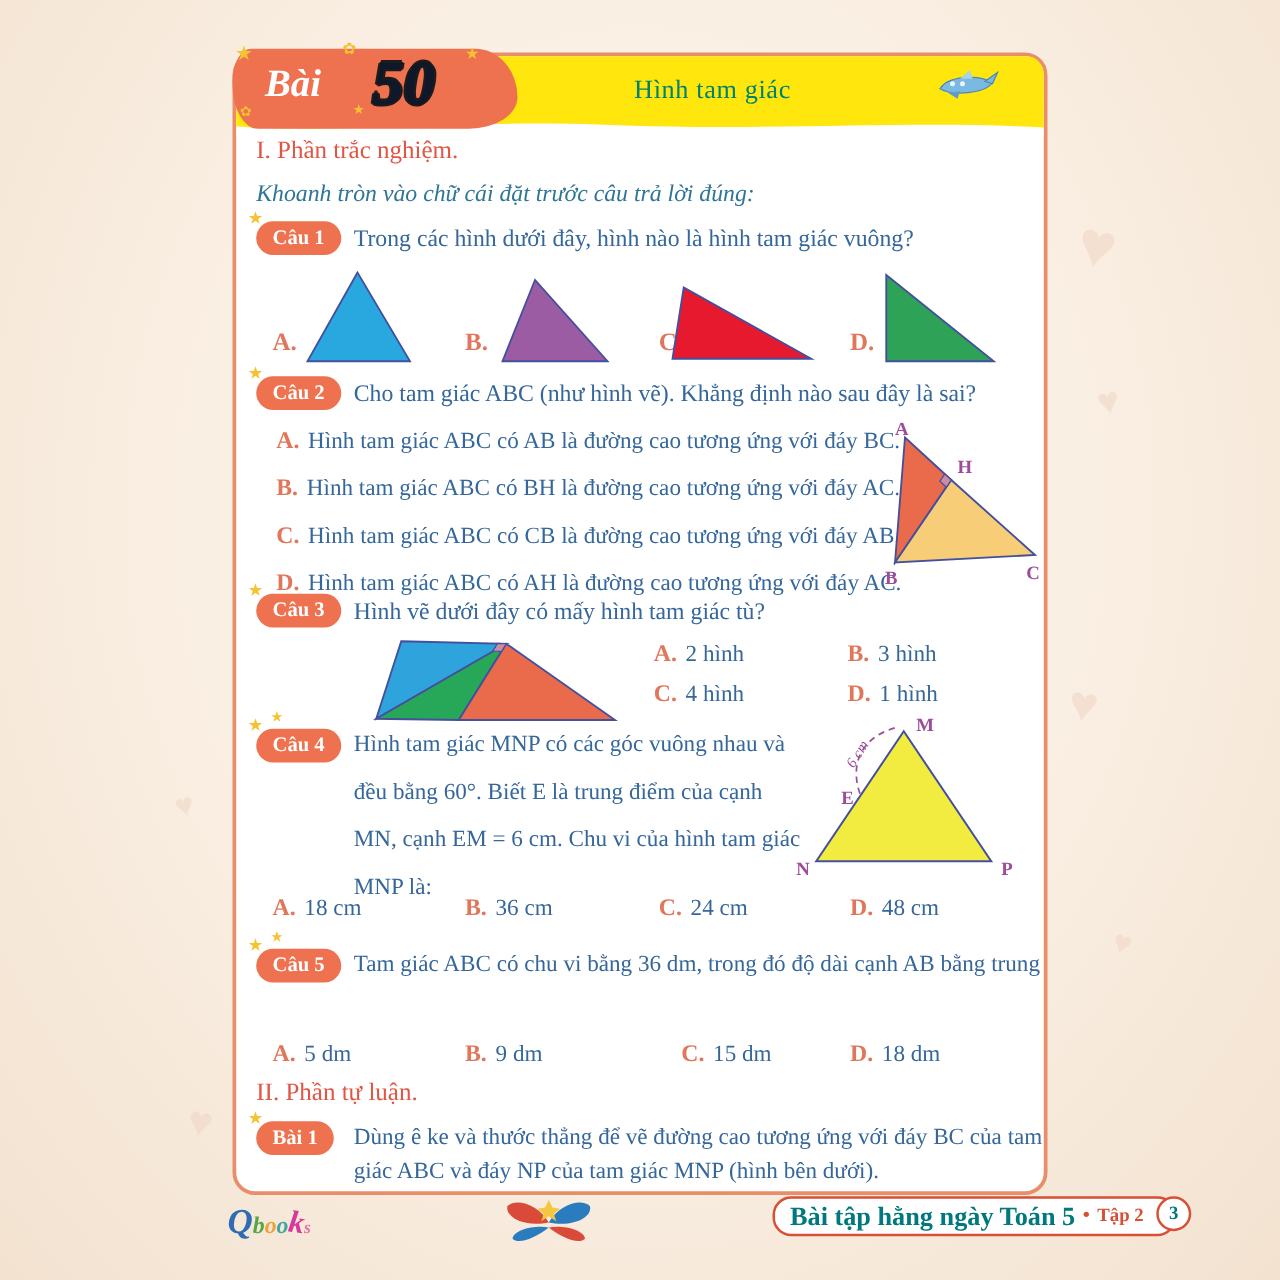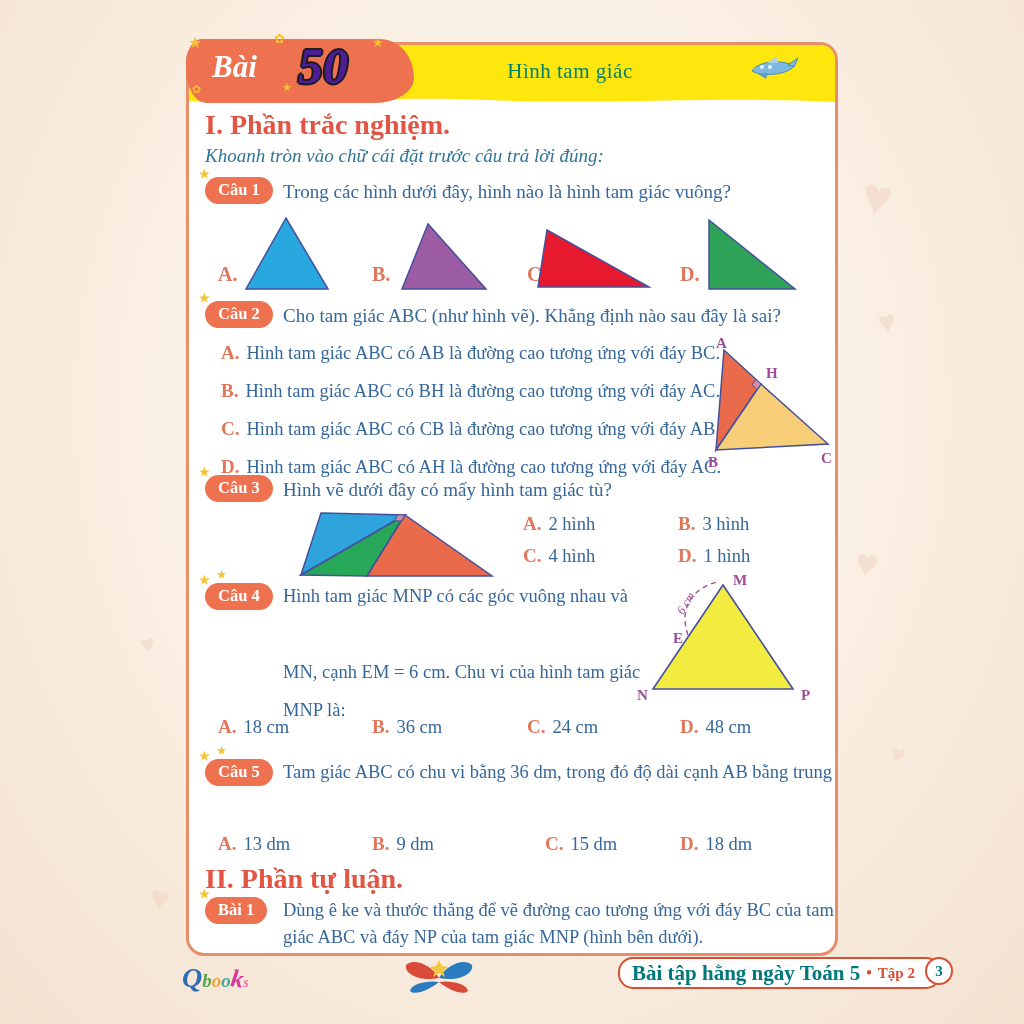--- a/index.html
+++ b/index.html
@@ -19,25 +19,25 @@
   .banner{position:absolute;left:0;top:0;width:646px;height:58px;background:var(--yellow,#FFE60D);
     border-radius:14px 14px 0 0;}
   .banner-wave{position:absolute;left:0;bottom:-6px;width:646px;height:16px;}
   .banner-title{position:absolute;left:0;top:14px;width:646px;text-align:center;padding-left:116px;box-sizing:border-box;
     color:var(--teal_title,#00826E);font-weight:normal;font-size:21px;letter-spacing:.5px;}
 
   .blob{position:absolute;left:-3px;top:-6px;width:228px;height:64px;background:var(--coral,#EE7150);
     border-radius:18px 40px 46px 24px / 30px 46px 30px 42px;}
   .blob-bai{position:absolute;left:26px;top:10px;color:#fff;font-size:31px;font-style:italic;font-weight:bold;
     font-family:"Liberation Serif",serif;}
-  .blob-num{position:absolute;left:112px;top:-2px;color:#4c1d95;font-size:50px;font-style:italic;font-weight:bold;
+  .blob-num{position:absolute;left:112px;top:-2px;color:#0f172a;font-size:50px;font-style:italic;font-weight:bold;
     text-shadow:-2px 0 #1c1c1c,2px 0 #1c1c1c,0 -2px #1c1c1c,0 2px #1c1c1c,-1px -1px #1c1c1c,1px 1px #1c1c1c,-1px 1px #1c1c1c,1px -1px #1c1c1c;}
   .blob-deco{position:absolute;color:var(--star,#F5C232);font-size:13px;}
 
-  .sec-title{color:var(--coral_text,#E25544);font-weight:bold;font-size:28px;}
+  .sec-title{color:var(--coral_text,#E25544);font-weight:normal;font-size:20px;}
   .instruction{color:var(--ins,#2E7596);font-style:italic;font-size:19px;}
 
   .qbadge{position:absolute;background:var(--coral,#EE7150);color:#fff;font-weight:bold;font-size:16.5px;
     padding:3px 13px 4px 13px;border-radius:15px;line-height:1.2;}
   .bstar{position:absolute;color:var(--star,#F5C232);font-size:12px;line-height:1;}
   .bstar.s1{left:-6px;top:-9px;}
   .bstar.s2{left:12px;top:-13px;font-size:10px;}
 
   .qtext{color:var(--blue_text,#35679A);font-size:19px;}
   .line{color:var(--blue_text,#35679A);font-size:18.5px;white-space:nowrap;}
@@ -190,20 +190,21 @@
     <div class="abs opt nowrap" style="left:489px;top:500px;">
       <span class="letter">D.</span><span class="val">1 hình</span>
     </div>
 
     <div class="qbadge" style="left:16px;top:538px;">
       <span class="bstar s1">★</span>
       <span class="bstar s2">★</span>
       <span>Câu 4</span>
     </div>
     <div class="abs line" style="left:94px;top:541px;">Hình tam giác MNP có các góc vuông nhau và</div>
+    <div class="abs line" style="left:94px;top:579px;">đều bằng 60°. Biết E là trung điểm của cạnh</div>
     <div class="abs line" style="left:94px;top:617px;">MN, cạnh EM = 6 cm. Chu vi của hình tam giác</div>
     <div class="abs line" style="left:94px;top:655px;">MNP là:</div>
 
     <svg class="abs" style="left:444px;top:524px;" width="185" height="146" viewBox="0 0 185 146">
       <polygon points="90,16 20,120 160,120" style="fill:var(--tri_mnp);stroke:var(--stroke);stroke-width:1.6"></polygon>
       <path d="M55,66 C46,40 58,20 84,13" fill="none" stroke="var(--purple)" stroke-width="1.4" stroke-dasharray="5,4"></path>
       <text transform="translate(50,46) rotate(-58)" font-size="12" font-style="italic" fill="var(--purple)">6 cm</text>
       <text x="100" y="16" class="figlabel">M</text>
       <text x="40" y="74" class="figlabel">E</text>
       <text x="4" y="131" class="figlabel">N</text>
@@ -224,21 +225,21 @@
     </div>
 
     <div class="qbadge" style="left:16px;top:714px;">
       <span class="bstar s1">★</span>
       <span class="bstar s2">★</span>
       <span>Câu 5</span>
     </div>
     <div class="abs line" style="left:94px;top:717px;">Tam giác ABC có chu vi bằng 36 dm, trong đó độ dài cạnh AB bằng trung</div>
 
     <div class="abs opt nowrap" style="left:29px;top:788px;">
-      <span class="letter">A.</span><span class="val">13 dm</span>
+      <span class="letter">A.</span><span class="val">5 dm</span>
     </div>
     <div class="abs opt nowrap" style="left:183px;top:788px;">
       <span class="letter">B.</span><span class="val">9 dm</span>
     </div>
     <div class="abs opt nowrap" style="left:356px;top:788px;">
       <span class="letter">C.</span><span class="val">15 dm</span>
     </div>
     <div class="abs opt nowrap" style="left:491px;top:788px;">
       <span class="letter">D.</span><span class="val">18 dm</span>
     </div>

